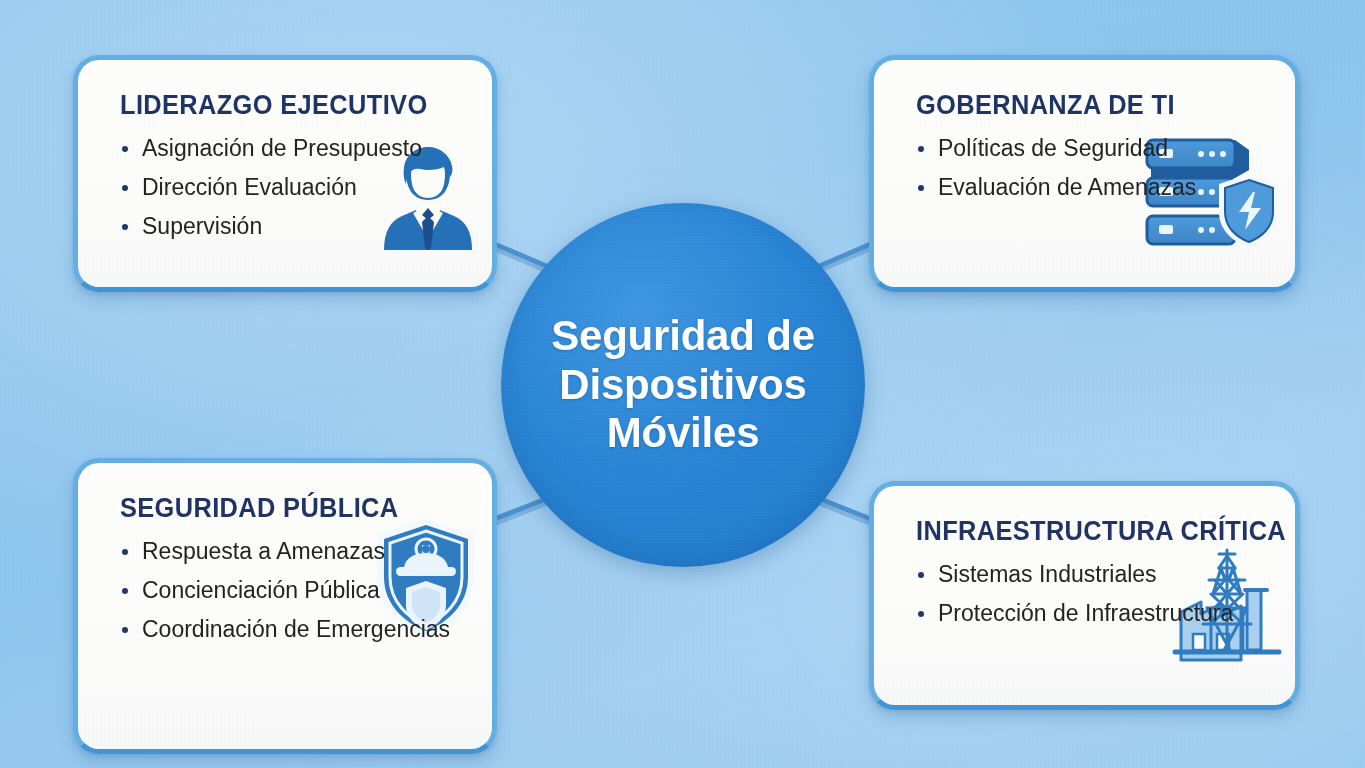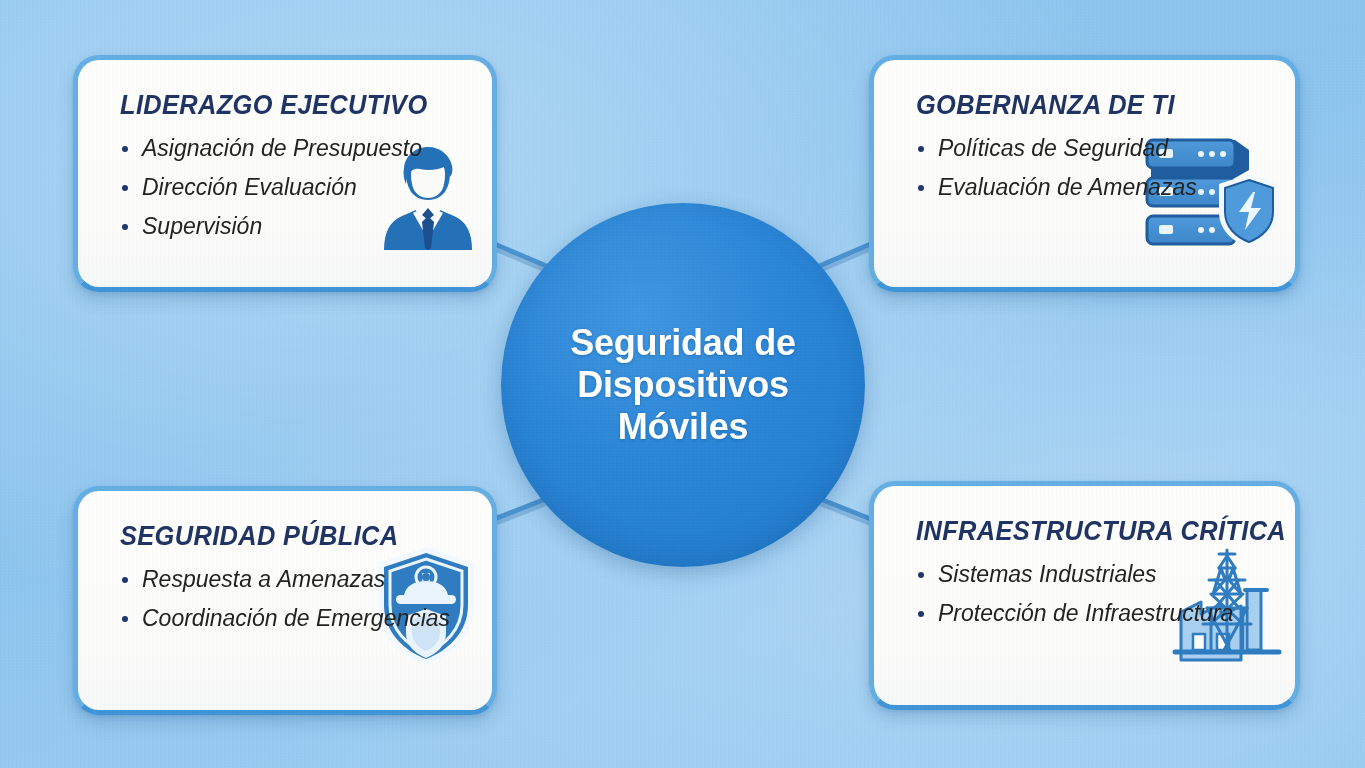--- a/index.html
+++ b/index.html
@@ -48,21 +48,21 @@
     height: 364px;
     border-radius: 50%;
     background: radial-gradient(circle at 38% 30%, #3f96e0 0%, #2a85d6 45%, #2079cb 100%);
     box-shadow: 0 6px 20px rgba(23, 79, 137, 0.30), inset 0 -8px 26px rgba(14, 73, 128, .20);
     display: flex;
     align-items: center;
     justify-content: center;
   }
   .hub-text {
     color: #ffffff;
-    font-size: 36px;
+    font-size: 42px;
     font-weight: bold;
     line-height: 1.16;
     text-align: center;
     letter-spacing: -0.2px;
     text-shadow: 0 1px 3px rgba(12, 62, 112, .35);
     padding: 0 16px;
     white-space: pre-line;
   }
 
   
@@ -77,21 +77,20 @@
       0 2px 4px rgba(32, 86, 140, 0.14);
     box-sizing: border-box;
     overflow: hidden;
   }
   .card-inner {
     position: relative;
     width: 100%;
     height: 100%;
     padding: 30px 40px 18px 42px;
     box-sizing: border-box;
-    font-style: italic;
   }
   .card-title {
     color: #1f3364;
     font-size: 27px;
     font-weight: bold;
     letter-spacing: 0.4px;
     margin: 0 0 8px 0;
     transform: scaleX(0.94);
     transform-origin: left center;
     white-space: nowrap;
@@ -124,21 +123,21 @@
 
   .card-icon {
     position: absolute;
     z-index: 1;
     pointer-events: none;
   }
 
   
   #card-exec   { left: 73px;  top: 55px;  width: 424px; height: 237px; }
   #card-gov    { left: 869px; top: 55px;  width: 431px; height: 237px; }
-  #card-public { left: 73px;  top: 486px; width: 424px; height: 229px; }
+  #card-public { left: 73px;  top: 458px; width: 424px; height: 296px; }
   #card-infra  { left: 869px; top: 481px; width: 431px; height: 229px; }
 
   #icon-exec   { right: 12px;  top: 78px;  width: 104px; height: 112px; }
   #icon-gov    { right: 8px;   top: 74px;  width: 148px; height: 120px; }
   #icon-public { right: 10px;  top: 52px;  width: 112px; height: 126px; }
   #icon-infra  { right: 8px;   top: 60px;  width: 120px; height: 120px; }
 </style>
 </head>
 <body>
 
@@ -232,20 +231,21 @@
         <path d="M114 58l-14 20h10l-4 18 16-22h-10l4-16z" fill="#eaf7ff"></path>
       </svg>
     </div>
   </div>
 
   <div class="card" id="card-public">
     <div class="card-inner">
       <div class="card-title">SEGURIDAD PÚBLICA</div>
       <ul class="card-list">
         <li>Respuesta a Amenazas</li>
+        <li>Concienciación Pública</li>
         <li>Coordinación de Emergencias</li>
       </ul>
       <svg class="card-icon" id="icon-public" viewBox="0 0 112 126">
 
         <path d="M56 4l48 16v42c0 32-24 52-48 60C32 114 8 94 8 62V20z" fill="#f2f8fd"></path>
         <path d="M56 10l42 14v38c0 28-21 46-42 54-21-8-42-26-42-54V24z" fill="#2f7cc0"></path>
         <path d="M56 16l36 12v34c0 25-18 41-36 48-18-7-36-23-36-48V28z" fill="#2f7cc0" stroke="#eaf4fd" stroke-width="3"></path>
 
         <circle cx="56" cy="34" r="10" fill="#2f7cc0" stroke="#eaf4fd" stroke-width="3"></circle>
         <path d="M52 30h8v8h-8z" fill="#eaf4fd" opacity=".85"></path>

